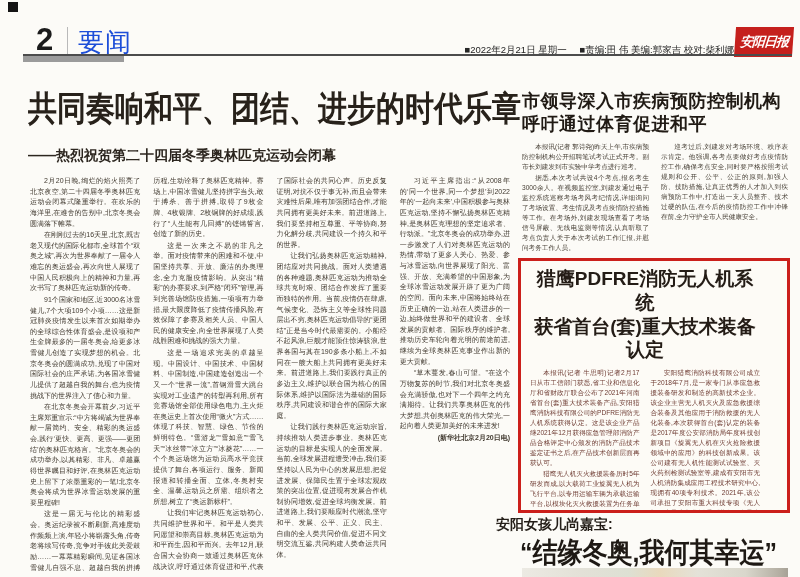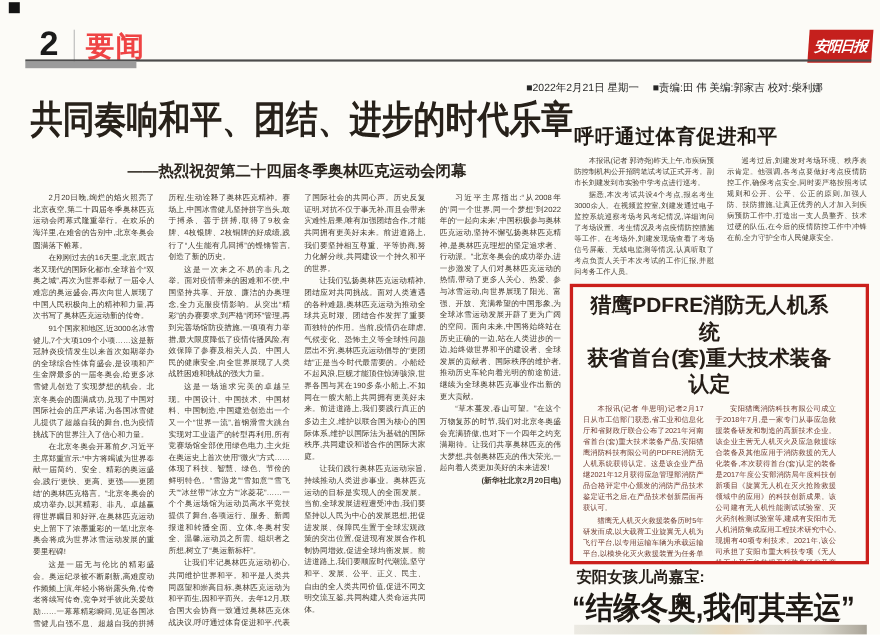--- a/index.html
+++ b/index.html
@@ -11,40 +11,40 @@
   .page {
     position:relative; width:800px; height:577px;
     background:#fcfbf7; overflow:hidden;
     color:#3e372e;
   }
   .corner-sq { position:absolute; left:8px; top:2px; width:10px; height:10px; background:#141414; }
 
   
   .pg-num { position:absolute; left:36px; top:22px; font-size:31px; font-weight:900; color:#1b1b1b; }
   .hdr-divider { position:absolute; left:67px; top:27px; width:1px; height:29px; background:#b9b9b9; }
-  .section-title { position:absolute; left:78px; top:25px; font-size:26px; font-weight:700; color:#ef4444; letter-spacing:1px; }
-  .date-line { position:absolute; right:52px; top:44px; font-size:9.5px; color:#262626; white-space:nowrap;margin-top:30px; }
+  .section-title { position:absolute; left:78px; top:25px; font-size:26px; font-weight:400; color:#1d4ed8; letter-spacing:1px; }
+  .date-line { position:absolute; right:66px; top:44px; font-size:9.5px; color:#262626; white-space:nowrap; }
   .date-line .seg { margin-left:10px; }
   .masthead {
     position:absolute; right:8px; top:28px; width:56px; height:28px;
     background:#c5201d; color:#fff; display:flex; align-items:center; justify-content:center;
     font-size:13px; font-weight:900; font-style:italic; letter-spacing:-1px;
     transform:skewX(-4deg); box-shadow:0 0 0 1px #c5201d;
   }
   .hdr-rule { position:absolute; left:23px; top:54px; width:769px; height:2px; background:#4c4c4c; }
   .hdr-bar  { position:absolute; left:23px; top:56px; width:101px; height:6px; background:#9b9b9b; }
 
   
   .lead-hl {
     position:absolute; left:28px; top:86px; width:484px; text-align:center;
     font-size:29px; font-weight:900; color:#27211a; letter-spacing:0px;
     transform:scale(1,1.18); transform-origin:top center; white-space:nowrap;
   }
   .lead-sub {
-    position:absolute; left:28px; top:147px; width:484px; text-align:center;
+    position:absolute; left:28px; top:147px; width:484px; text-align:left;
     font-size:14px; font-weight:700; color:#2c261f;
   }
   .lead-body {
     position:absolute; left:30px; top:176px; width:480px; height:401px;
     column-count:4; column-gap:13px; column-fill:auto;
     font-size:7px; line-height:1.52; text-align:justify; color:#40392f;
     overflow:hidden;
   }
   .lead-body p { text-indent:2em; margin-bottom:1px; }
   .lead-body p.credit { text-indent:0; text-align:right; font-weight:700; }
@@ -73,21 +73,21 @@
     font-size:19px; font-weight:900; line-height:1.25; color:#241c16;
     text-align:center; letter-spacing:0px; margin-top:1px;
   }
   .artB-body {
     margin-top:6px; height:188px;
     column-count:2; column-gap:11px; column-fill:auto;
     font-size:6.6px; line-height:1.52; text-align:justify; color:#6d3a31; overflow:hidden;
   }
   .artB-body p { text-indent:2em; margin-bottom:1px; }
 
-  .artC-kicker { position:absolute; left:524px; top:516px; font-size:14px; font-weight:700; color:#241e18; }
+  .artC-kicker { position:absolute; left:496px; top:516px; font-size:14px; font-weight:700; color:#241e18; }
   .artC-headline {
     position:absolute; left:520px; top:534px; width:268px;
     font-size:25px; font-weight:900; color:#1e1914; letter-spacing:0px; white-space:nowrap;
     transform:scale(1,1.12); transform-origin:top left;
   }
   .photo-sliver {
     position:absolute; left:522px; top:568px; width:266px; height:9px;
     background:linear-gradient(90deg,#eceae3 0%,#e3e1d7 22%,#dde0d3 40%,#e9d9bd 52%,#e4e2d8 66%,#d9d7cc 84%,#b3aea2 97%,#a6a196 100%);
   }
 </style>
@@ -123,21 +123,21 @@
     <p>让我们牢记奥林匹克运动初心,共同维护世界和平。和平是人类共同愿望和崇高目标,奥林匹克运动为和平而生,因和平而兴。去年12月,联合国大会协商一致通过奥林匹克休战决议,呼吁通过体育促进和平,代表了国际社会的共同心声。历史反复证明,对抗不仅于事无补,而且会带来灾难性后果,唯有加强团结合作,才能共同拥有更美好未来。前进道路上,我们要坚持相互尊重、平等协商,努力化解分歧,共同建设一个持久和平的世界。</p>
     <p>让我们弘扬奥林匹克运动精神,团结应对共同挑战。面对人类遭遇的各种难题,奥林匹克运动为推动全球共克时艰、团结合作发挥了重要而独特的作用。当前,疫情仍在肆虐,气候变化、恐怖主义等全球性问题层出不穷,奥林匹克运动倡导的“更团结”正是当今时代最需要的。小船经不起风浪,巨舰才能顶住惊涛骇浪,世界各国与其在190多条小船上,不如同在一艘大船上共同拥有更美好未来。前进道路上,我们要践行真正的多边主义,维护以联合国为核心的国际体系,维护以国际法为基础的国际秩序,共同建设和谐合作的国际大家庭。</p>
     <p>让我们践行奥林匹克运动宗旨,持续推动人类进步事业。奥林匹克运动的目标是实现人的全面发展。当前,全球发展进程遭受冲击,我们要坚持以人民为中心的发展思想,把促进发展、保障民生置于全球宏观政策的突出位置,促进现有发展合作机制协同增效,促进全球均衡发展。前进道路上,我们要顺应时代潮流,坚守和平、发展、公平、正义、民主、自由的全人类共同价值,促进不同文明交流互鉴,共同构建人类命运共同体。</p>
     <p>习近平主席指出:“从2008年的‘同一个世界,同一个梦想’到2022年的‘一起向未来’,中国积极参与奥林匹克运动,坚持不懈弘扬奥林匹克精神,是奥林匹克理想的坚定追求者、行动派。”北京冬奥会的成功举办,进一步激发了人们对奥林匹克运动的热情,带动了更多人关心、热爱、参与冰雪运动,向世界展现了阳光、富强、开放、充满希望的中国形象,为全球冰雪运动发展开辟了更为广阔的空间。面向未来,中国将始终站在历史正确的一边,站在人类进步的一边,始终做世界和平的建设者、全球发展的贡献者、国际秩序的维护者,推动历史车轮向着光明的前途前进,继续为全球奥林匹克事业作出新的更大贡献。</p>
     <p>“草木蔓发,春山可望。”在这个万物复苏的时节,我们对北京冬奥盛会充满骄傲,也对下一个四年之约充满期待。让我们共享奥林匹克的伟大梦想,共创奥林匹克的伟大荣光,一起向着人类更加美好的未来进发!</p>
     <p class="credit">(新华社北京2月20日电)</p>
   </div>
 
 
   <h3 class="artA-title">
-    <br>
+    <span>市领导深入市疾病预防控制机构</span><br>
     <span>呼吁通过体育促进和平</span>
   </h3>
   <div class="artA-body">
     <p>本报讯(记者 郭诗尧)昨天上午,市疾病预防控制机构公开招聘笔试考试正式开考。副市长刘建发到市实验中学考点进行巡考。</p>
     <p>据悉,本次考试共设4个考点,报名考生3000余人。在视频监控室,刘建发通过电子监控系统巡察考场考风考纪情况,详细询问了考场设置、考生情况及考点疫情防控措施等工作。在考场外,刘建发现场查看了考场信号屏蔽、无线电监测等情况,认真听取了考点负责人关于本次考试的工作汇报,并慰问考务工作人员。</p>
     <p>巡考过后,刘建发对考场环境、秩序表示肯定。他强调,各考点要做好考点疫情防控工作,确保考点安全,同时要严格按照考试规则和公开、公平、公正的原则,加强人防、技防措施,让真正优秀的人才加入到疾病预防工作中,打造出一支人员整齐、技术过硬的队伍,在今后的疫情防控工作中冲锋在前,全力守护全市人民健康安全。</p>
   </div>
 
   <div class="red-box">
     <h3 class="artB-title">

